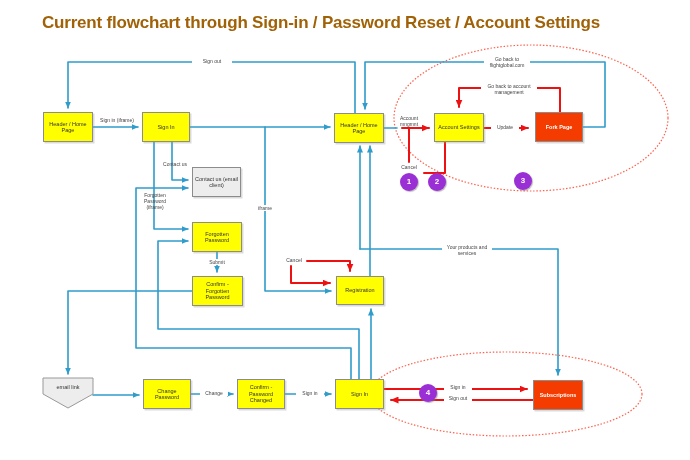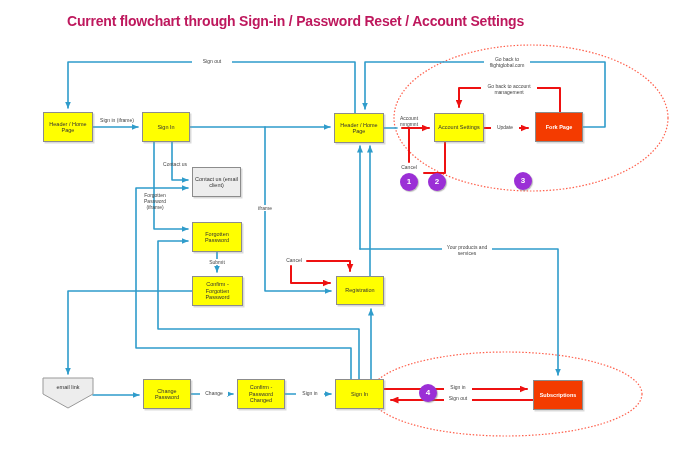--- a/index.html
+++ b/index.html
@@ -1,20 +1,20 @@
 <!DOCTYPE html>
 <html><head>
 <meta charset="utf-8">
 <style>
   html,body{margin:0;padding:0;background:#fff;}
   #canvas{position:relative;width:690px;height:460px;background:#fff;overflow:hidden;
           font-family:"Liberation Sans", sans-serif;}
   #diagram-svg{position:absolute;left:0;top:0;z-index:1;}
-  .page-title{position:absolute;left:42px;top:13px;font-size:14px;font-weight:bold;
-              color:#be185d;letter-spacing:-0.2px;z-index:5;white-space:nowrap;margin-left:25px;}
+  .page-title{position:absolute;left:42px;top:13px;font-size:17px;font-weight:bold;
+              color:#a16207;letter-spacing:-0.2px;z-index:5;white-space:nowrap;}
   .node{position:absolute;z-index:3;display:flex;align-items:center;justify-content:center;
         text-align:center;font-size:5.5px;line-height:6.5px;color:#333;
         background:#ffff00;border:1px solid #8c8c8c;box-sizing:border-box;
         box-shadow:1.5px 1.5px 0 rgba(150,150,150,0.35);padding:1px;}
   .node.accent{background:#f43b00;color:#fff;font-weight:bold;}
   .node.neutral{background:#ededed;}
   .shape-label{position:absolute;z-index:4;text-align:center;font-size:5.5px;color:#333;}
   .edge-label{position:absolute;z-index:4;text-align:center;font-size:5px;line-height:6px;
               color:#444;}
   .edge-label.bg{background:#fff;}

